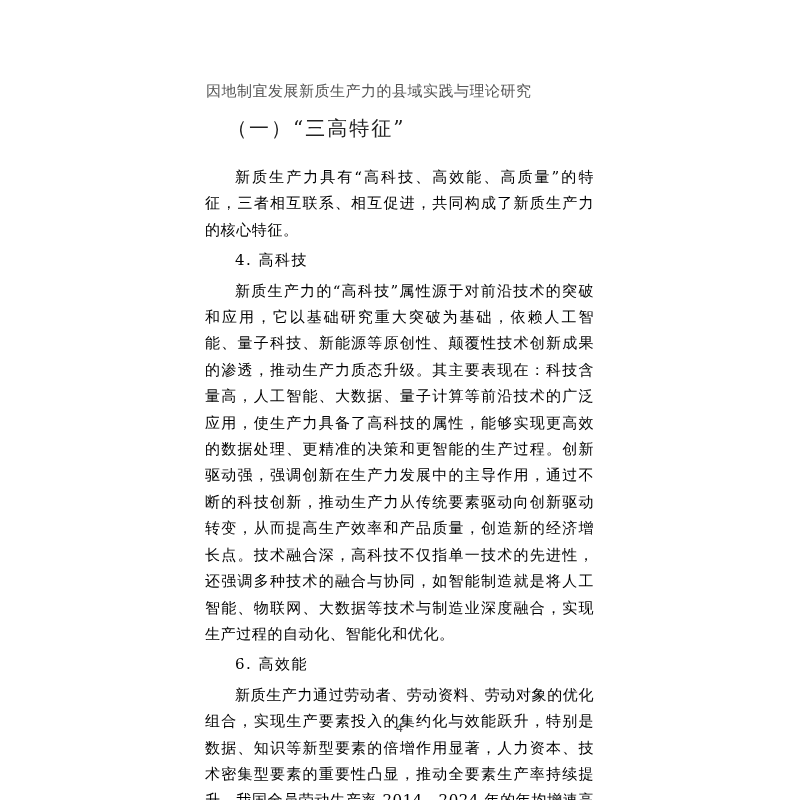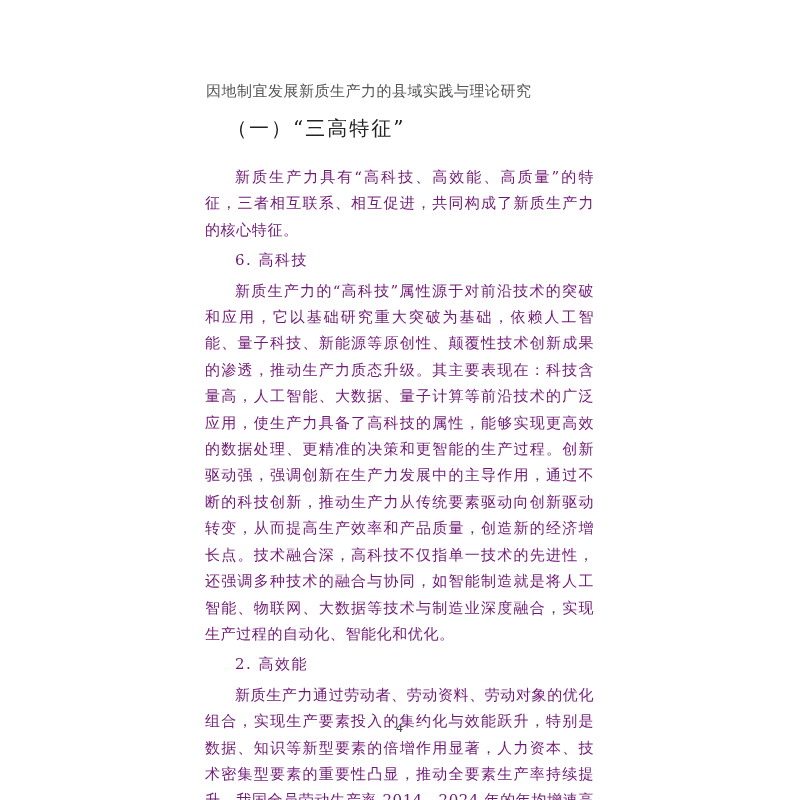--- a/index.html
+++ b/index.html
@@ -2,33 +2,33 @@
 <html><head>
 <meta charset="utf-8">
 <style>
   html, body { margin: 0; padding: 0; background: #ffffff; }
   body { width: 800px; height: 800px; position: relative; overflow: hidden;
          font-family: "DejaVu Serif", "Liberation Serif", serif; color: #222; }
   .running-header { position: absolute; left: 206px; top: 70px; font-size: 15px;
          color: #555; letter-spacing: 0.5px; font-family: "DejaVu Sans", "Liberation Sans", sans-serif; margin-top: 12px; }
   .content { position: absolute; left: 205px; top: 114px; width: 389px; }
   .section-title { font-size: 20px; margin: 0 0 22px 22px; height: 28px; line-height: 28px; letter-spacing: 2px; }
-  p { margin: 0; font-size: 15px; line-height: 26.4px; text-align: justify; letter-spacing: 0.6px; color: #701a75; }
+  p { margin: 0; font-size: 15px; line-height: 26.4px; text-align: justify; letter-spacing: 0.6px; color: #000000; }
   p.indent { text-indent: 2em; }
   p.subhead { text-indent: 2em; letter-spacing: 1.5px; margin: 4px 0 4px 0; }
   .page-number { position: absolute; left: 396px; top: 722px; font-size: 11px; color: #444;
          font-family: "DejaVu Sans", "Liberation Sans", sans-serif; }
 </style>
 </head>
 <body>
 
 <div class="running-header">因地制宜发展新质生产力的县域实践与理论研究</div>
 
 <div class="content">
   <div class="section-title">（一）“三高特征”</div>
   <p class="indent">新质生产力具有“高科技、高效能、高质量”的特征，三者相互联系、相互促进，共同构成了新质生产力的核心特征。</p>
-  <p class="subhead">6. 高科技</p>
+  <p class="subhead">4. 高科技</p>
   <p class="indent">新质生产力的“高科技”属性源于对前沿技术的突破和应用，它以基础研究重大突破为基础，依赖人工智能、量子科技、新能源等原创性、颠覆性技术创新成果的渗透，推动生产力质态升级。其主要表现在：科技含量高，人工智能、大数据、量子计算等前沿技术的广泛应用，使生产力具备了高科技的属性，能够实现更高效的数据处理、更精准的决策和更智能的生产过程。创新驱动强，强调创新在生产力发展中的主导作用，通过不断的科技创新，推动生产力从传统要素驱动向创新驱动转变，从而提高生产效率和产品质量，创造新的经济增长点。技术融合深，高科技不仅指单一技术的先进性，还强调多种技术的融合与协同，如智能制造就是将人工智能、物联网、大数据等技术与制造业深度融合，实现生产过程的自动化、智能化和优化。</p>
-  <p class="subhead">2. 高效能</p>
+  <p class="subhead">6. 高效能</p>
   <p class="indent">新质生产力通过劳动者、劳动资料、劳动对象的优化组合，实现生产要素投入的集约化与效能跃升，特别是数据、知识等新型要素的倍增作用显著，人力资本、技术密集型要素的重要性凸显，推动全要素生产率持续提升，我国全员劳动生产率 2014—2024 年的年均增速高于经济增速，2024 年已达 17.39 万元/人。其主要表现在：生产效率高，在生产过程中资源的高效利用和生产效率的显著提升，如通过自动化生产线、智能调度系统等技术手段，减少生产环节中的浪费和延误，提高生产速度和产出量。能效水平高，对能源、原材料等资源的高效利用，降低生产成本，减少环境污染，如通过采用节能设备和工艺，提高能源利用效率，通过精准的原材料供应和管理，减少浪费。市场响应快，高效能的生产力能够快速响应市场需求</p>
 </div>
 
 <div class="page-number">4</div>
 
 </body></html>

